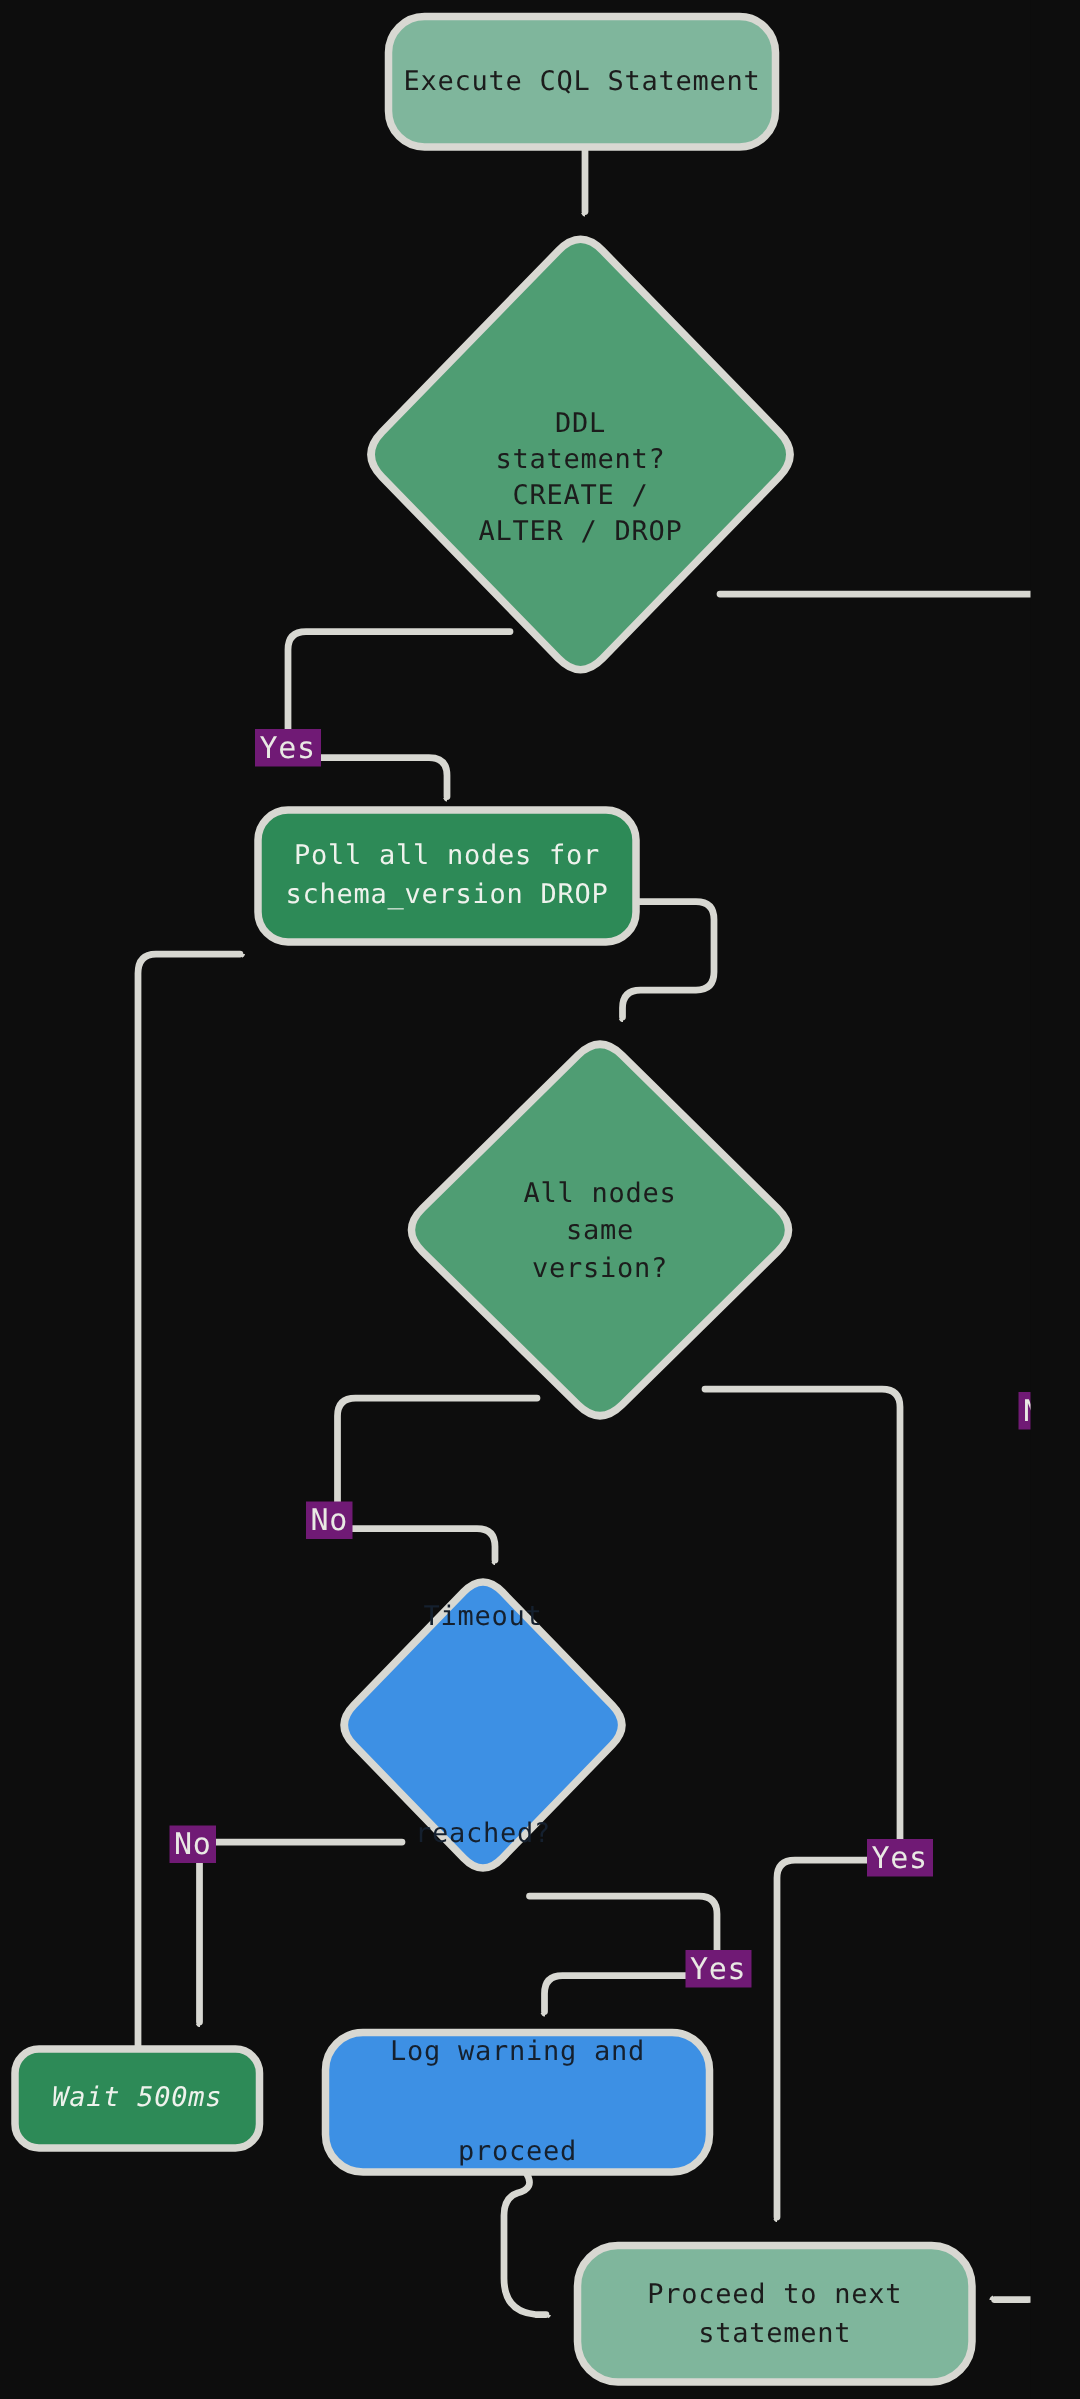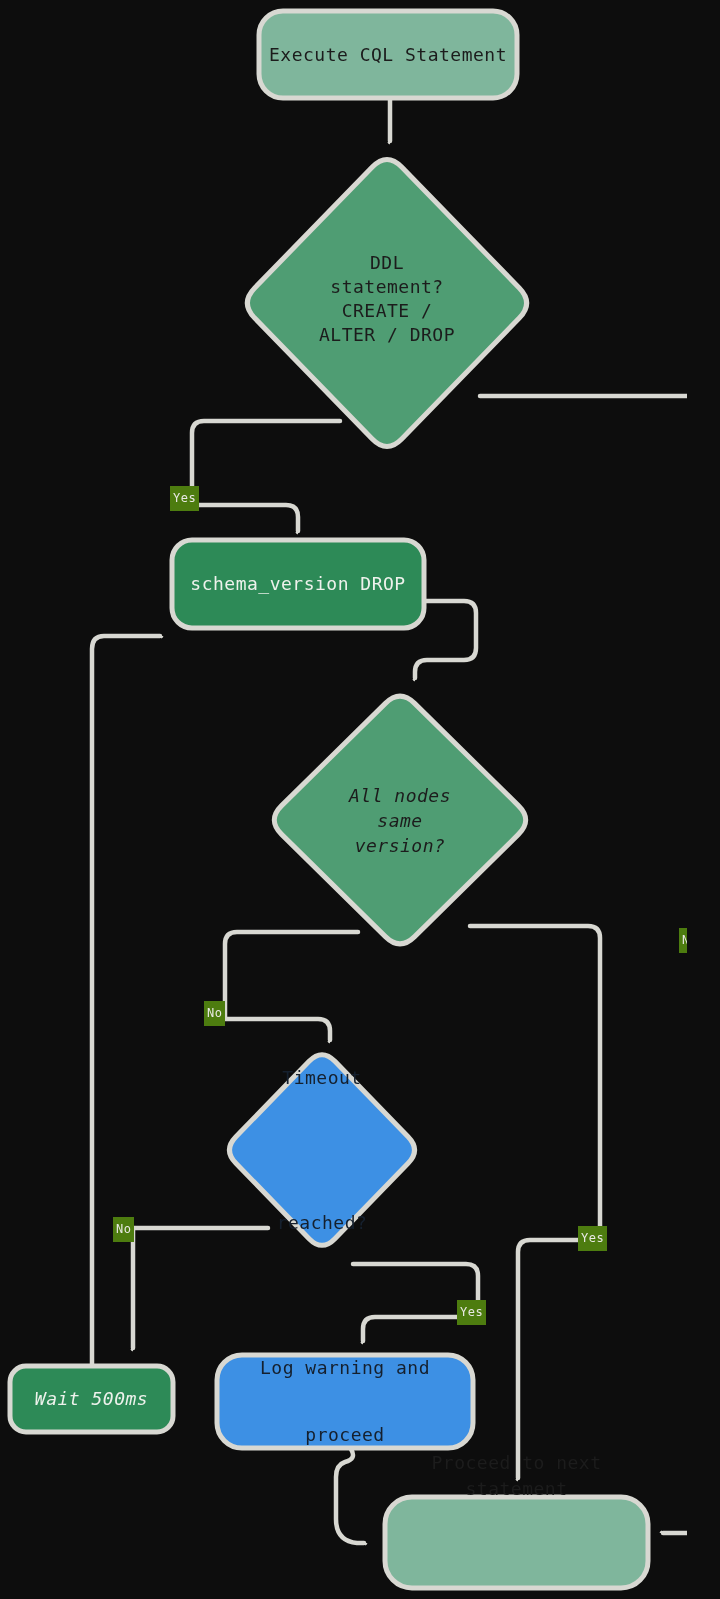--- a/index.html
+++ b/index.html
@@ -25,23 +25,23 @@
     line-height: 26px;
     pointer-events: none;
   }
   .node-label span { display: block; }
   .dark-text  { color: #1c1c1c; }
   .blue-text  { color: #15202e; justify-content: space-between; }
   .light-text { color: #eef2ec; }
   .edge-label {
     position: absolute;
     z-index: 4;
-    background: #4d7c0f;
+    background: #701a75;
     color: #e9e9e4;
-    font-size: 12px;
+    font-size: 20px;
     line-height: 19px;
     padding: 3px 3px;
     letter-spacing: 0.5px;
   }
 </style>
 </head>
 <body>
 
 <div id="stage">
 
@@ -74,52 +74,53 @@
       <rect x="10" y="1366" width="163" height="66" rx="16" fill="#2d8a57"></rect>
       <rect x="217" y="1355" width="256" height="93" rx="25" fill="#3d90e4"></rect>
       <rect x="385" y="1497" width="263" height="91" rx="27" fill="#7fb69c"></rect>
     </g>
   </svg>
 
   <div class="node-label dark-text" style="left:259px; top:11px; width:258px; height:87px;">
     <span>Execute CQL Statement</span>
   </div>
 
-  <div class="node-label dark-text" style="left:262px; top:168px; width:250px; height:262px; line-height:24px;">
+  <div class="node-label dark-text" style="left:262px; top:188px; width:250px; height:262px; line-height:24px;">
     <span>DDL</span>
     <span>statement?</span>
     <span>CREATE /</span>
     <span>ALTER / DROP</span>
   </div>
 
   <div class="node-label light-text" style="left:172px; top:540px; width:252px; height:88px;">
+    <span>Poll all nodes for</span>
     <span>schema_version DROP</span>
   </div>
 
-  <div class="node-label dark-text" style="left:285px; top:705px; width:230px; height:230px; line-height:25px;font-style:italic;">
+  <div class="node-label dark-text" style="left:285px; top:705px; width:230px; height:230px; line-height:25px;">
     <span>All nodes</span>
     <span>same</span>
     <span>version?</span>
   </div>
 
   <div class="node-label blue-text" style="left:237px; top:1065px; width:170px; height:170px; line-height:25px;">
     <span>Timeout</span>
     <span>reached?</span>
   </div>
 
   <div class="node-label light-text" style="left:10px; top:1366px; width:163px; height:66px;font-style:italic;">
     <span>Wait 500ms</span>
   </div>
 
   <div class="node-label blue-text" style="left:217px; top:1355px; width:256px; height:93px;">
     <span>Log warning and</span>
     <span>proceed</span>
   </div>
 
-  <div class="node-label dark-text" style="left:385px; top:1430px; width:263px; height:91px;">
+  <div class="node-label dark-text" style="left:385px; top:1497px; width:263px; height:91px;">
     <span>Proceed to next</span>
     <span>statement</span>
   </div>
 
   <div class="edge-label" style="left:170px; top:486px;">Yes</div>
   <div class="edge-label" style="left:679px; top:928px;">No</div>
   <div class="edge-label" style="left:204px; top:1001px;">No</div>
   <div class="edge-label" style="left:578px; top:1226px;">Yes</div>
   <div class="edge-label" style="left:113px; top:1217px;">No</div>
   <div class="edge-label" style="left:457px; top:1300px;">Yes</div>

